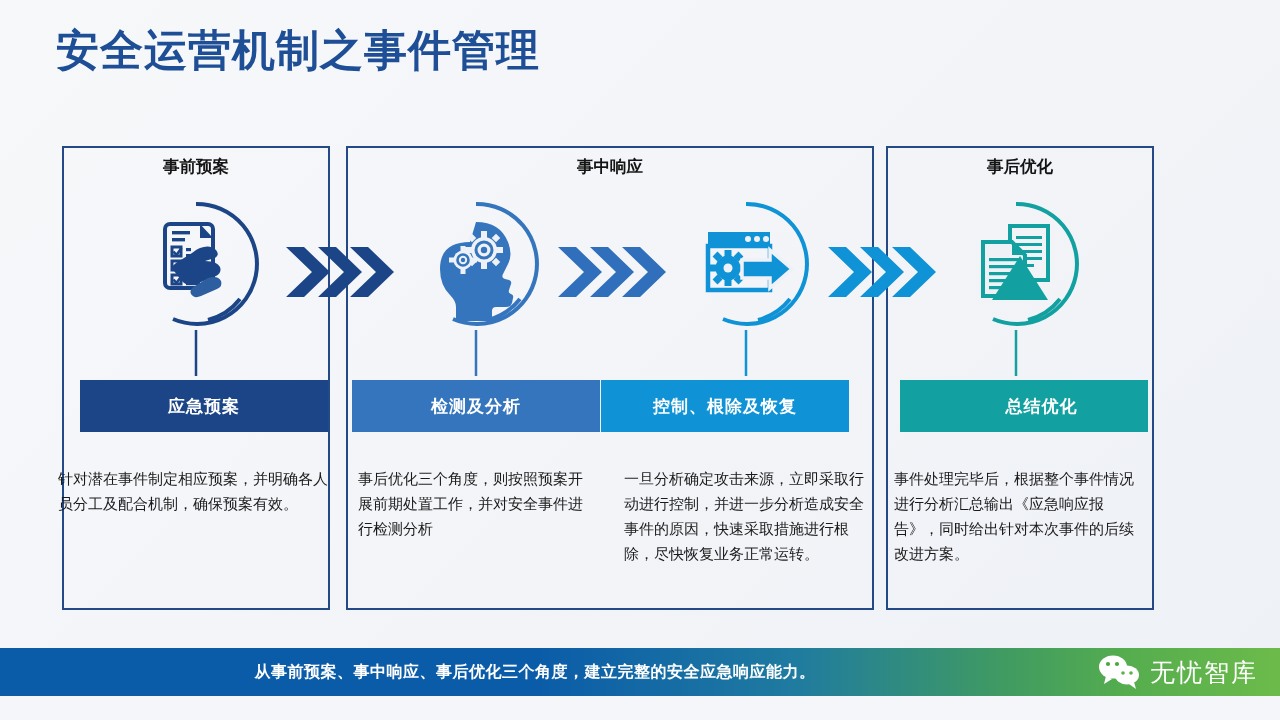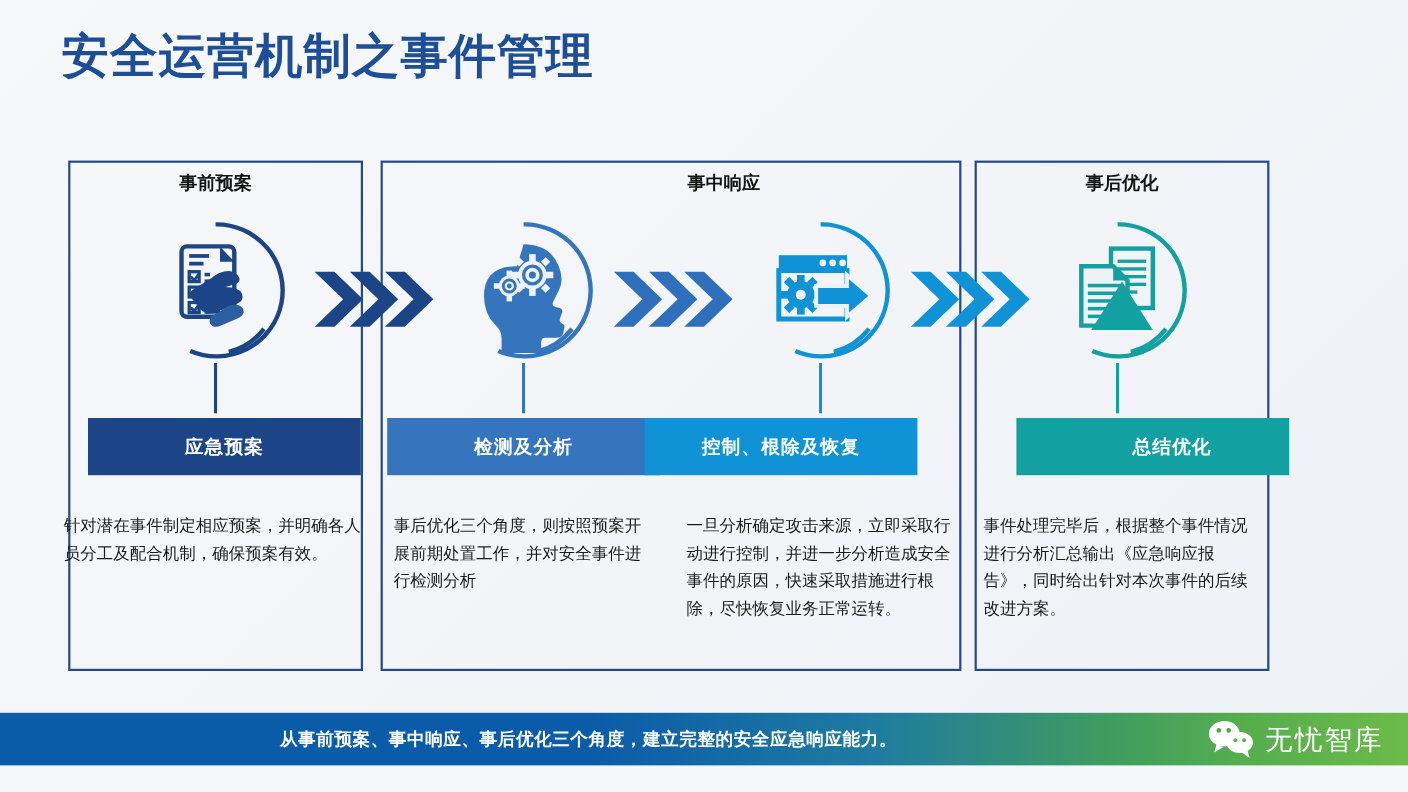--- a/index.html
+++ b/index.html
@@ -39,21 +39,21 @@
 
   .phase-title {
     position: absolute;
     top: 156px;
     text-align: center;
     font-size: 16.5px;
     font-weight: bold;
     color: #141414;
   }
   .phase-title.p1 { left: 62px;  width: 268px; }
-  .phase-title.p2 { left: 346px; width: 528px; margin-left: 48px; }
+  .phase-title.p2 { left: 346px; width: 528px; }
   .phase-title.p3 { left: 886px; width: 268px; }
 
   
   .stage {
     position: absolute;
     top: 196px;
     width: 248px;
   }
   .stage.s1 { left: 72px; }
   .stage.s2 { left: 352px; }
@@ -98,22 +98,22 @@
     display: flex;
     align-items: center;
     justify-content: center;
     color: #ffffff;
     font-size: 17px;
     font-weight: bold;
     letter-spacing: 1px;
   }
   .label-bar.s1 { left: 80px;  }
   .label-bar.s2 { left: 352px; }
-  .label-bar.s3 { left: 586px; }
-  .label-bar.s4 { left: 924px; padding-left: 35px; }
+  .label-bar.s3 { left: 601px; }
+  .label-bar.s4 { left: 900px; padding-left: 35px; }
 
   
   .desc {
     position: absolute;
     top: 466px;
     font-size: 15px;
     line-height: 25px;
     color: #1a1a1a;
     text-align: left;
   }

